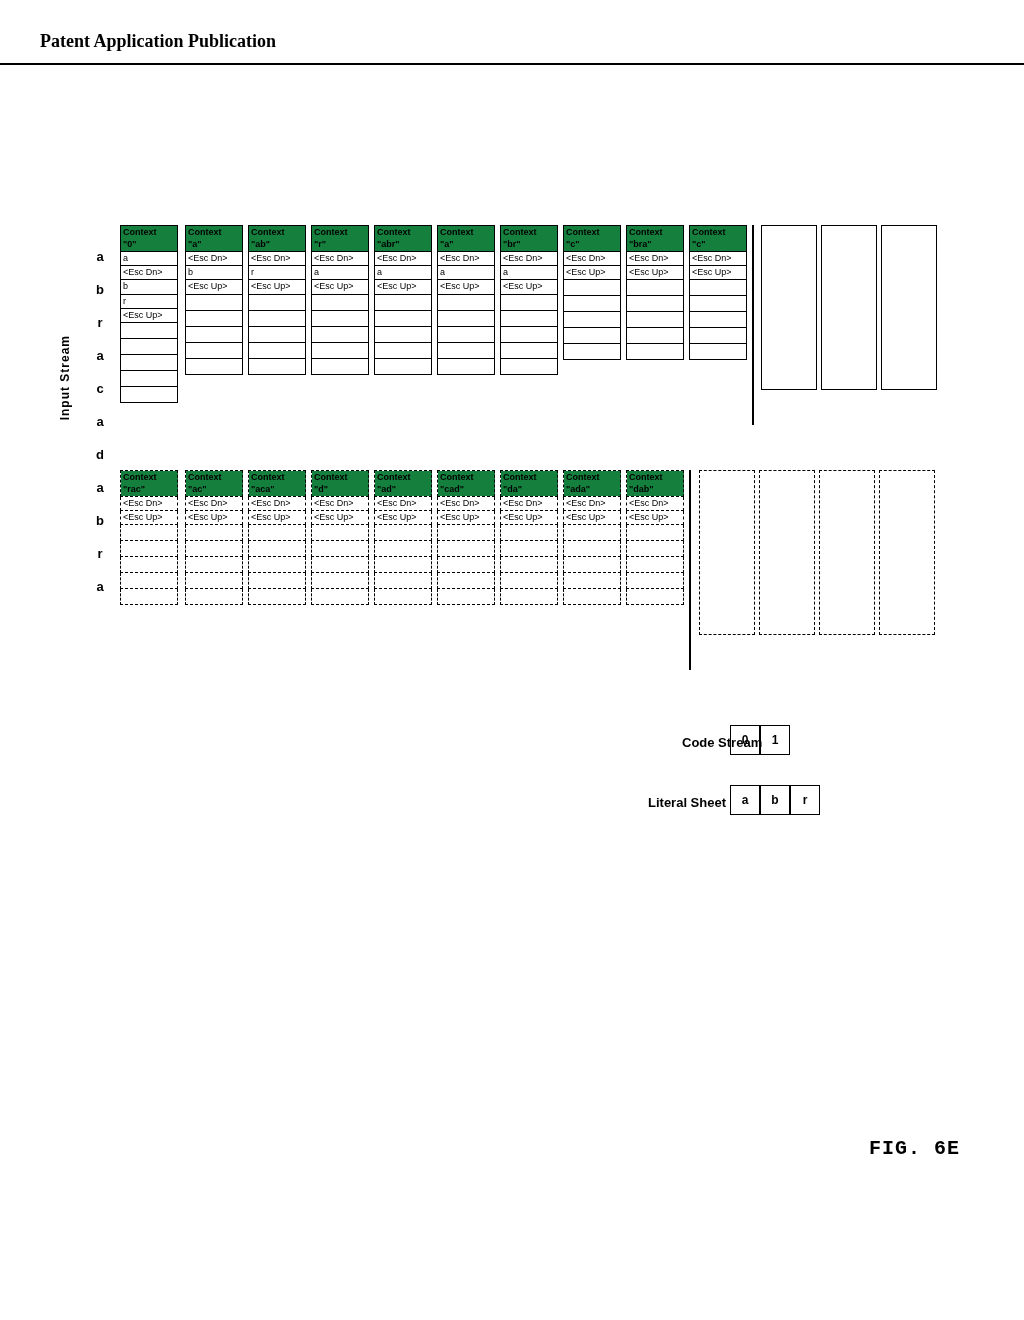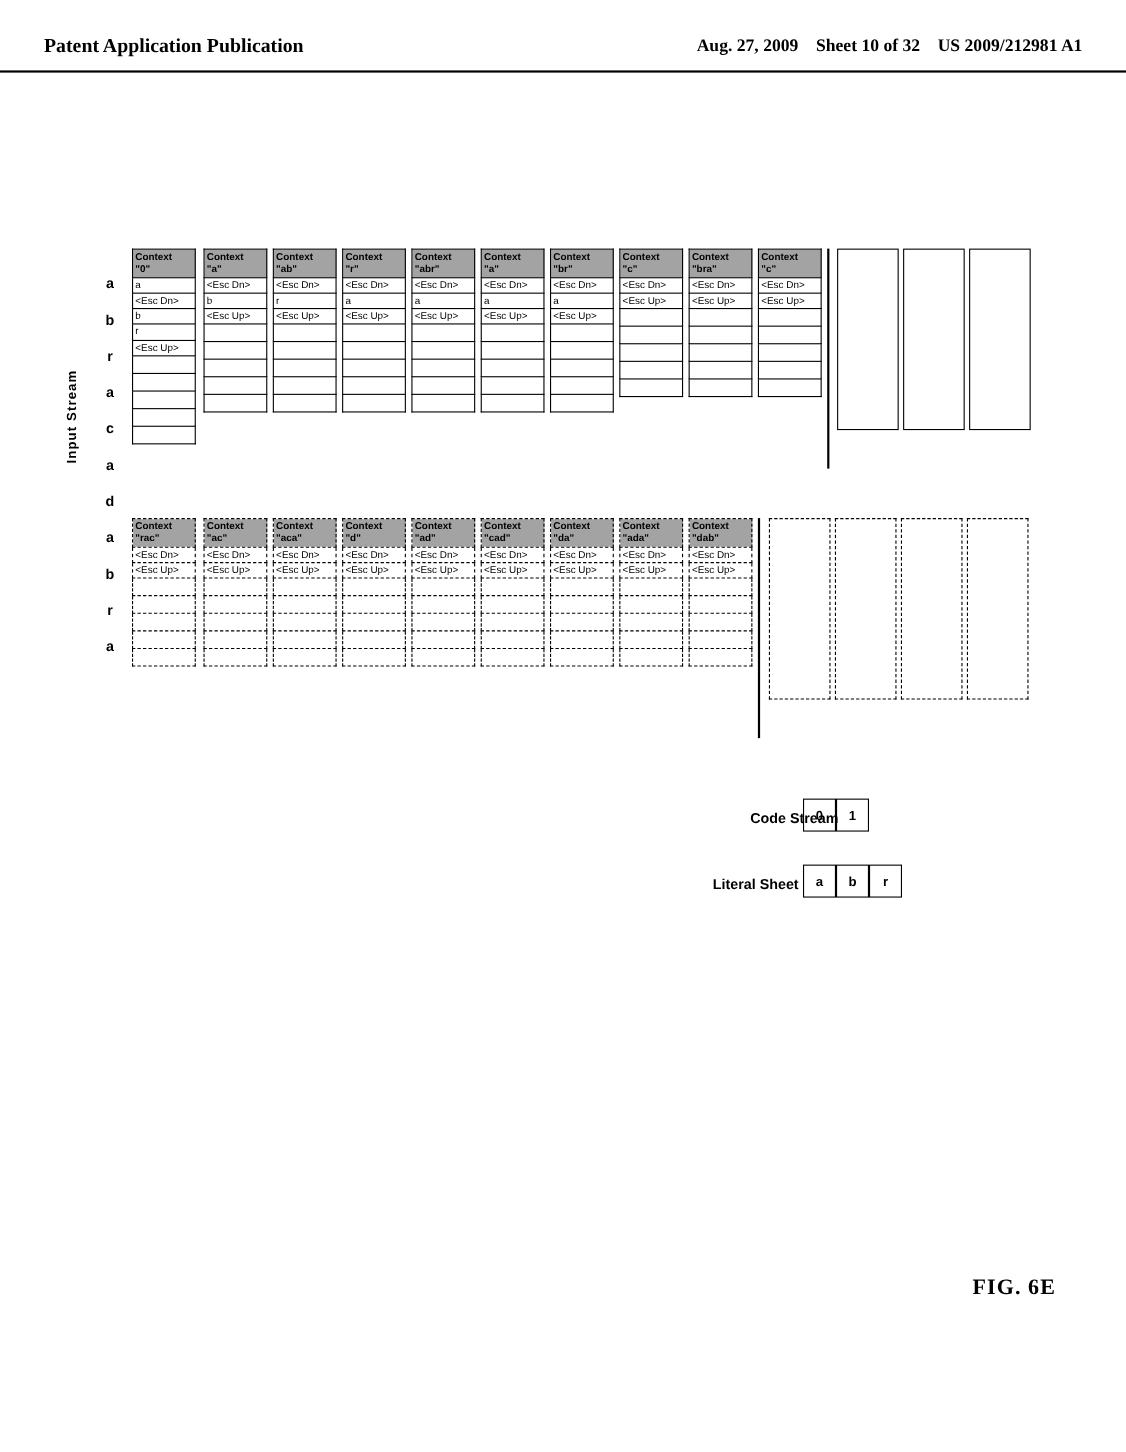--- a/index.html
+++ b/index.html
@@ -7,21 +7,20 @@
       width: 1024px;
       height: 1320px;
       background: #fff;
       font-family: 'Times New Roman', Times, serif;
       position: relative;
       overflow: hidden;
     }
 
     .header {
       display: flex;
-      justify-content: space-between;
       align-items: flex-start;
       padding: 30px 40px 10px 40px;
       border-bottom: 2px solid #000;
     }
 
     .header-left {
       font-size: 18px;
       font-weight: bold;
       max-width: 420px;
       line-height: 1.3;
@@ -42,39 +41,34 @@
     }
     table.ctx td, table.ctx th {
       border: 1px solid #000;
       padding: 1px 2px;
       text-align: left;
       font-size: 9px;
       line-height: 1.25;
     }
     table.ctx th {
       font-weight: bold;
-      background: #a3a3a3;
+      background: #15803d;
     }
     table.ctx.dashed td, table.ctx.dashed th {
       border-style: dashed;
     }
     .empty-cell {
       height: 16px;
     }
   </style>
 </head>
 <body>
 
 <div class="header">
   <div class="header-left">Patent Application Publication</div>
-  <div class="header-right">
-    <span>Aug. 27, 2009</span>&nbsp;&nbsp;&nbsp;
-    <span>Sheet 10 of 32</span>&nbsp;&nbsp;&nbsp;
-    <span>US 2009/212981 A1</span>
-  </div>
 </div>
 
 <div style="position:relative; margin-top:20px; margin-left:30px; width:960px; height:1160px;">
 
   <div style="position:absolute; left:28px; top:250px; font-size:12px; font-weight:bold; font-family:Arial,sans-serif; writing-mode:vertical-rl; transform:rotate(180deg); letter-spacing:1px;">Input Stream</div>
 
   <div style="position:absolute; left:60px; top:155px; display:flex; flex-direction:column;">
     <div style="font-size:13px;font-weight:bold;font-family:Arial,sans-serif;height:33px;display:flex;align-items:center;justify-content:center;width:20px;">a</div>
     <div style="font-size:13px;font-weight:bold;font-family:Arial,sans-serif;height:33px;display:flex;align-items:center;justify-content:center;width:20px;">b</div>
     <div style="font-size:13px;font-weight:bold;font-family:Arial,sans-serif;height:33px;display:flex;align-items:center;justify-content:center;width:20px;">r</div>
@@ -725,15 +719,15 @@
   </div>
 
   <div style="position:absolute; left:618px; top:710px; font-size:13px; font-weight:bold; font-family:Arial,sans-serif;">Literal Sheet</div>
 
   <div style="position:absolute; left:700px; top:700px; display:flex; flex-direction:row; gap:0;">
     <div style="width:30px;height:30px;border:1px solid #000;display:flex;align-items:center;justify-content:center;font-size:12px;font-weight:bold;font-family:Arial,sans-serif;">a</div>
     <div style="width:30px;height:30px;border:1px solid #000;display:flex;align-items:center;justify-content:center;font-size:12px;font-weight:bold;font-family:Arial,sans-serif;">b</div>
     <div style="width:30px;height:30px;border:1px solid #000;display:flex;align-items:center;justify-content:center;font-size:12px;font-weight:bold;font-family:Arial,sans-serif;">r</div>
   </div>
 
-  <div style="position:absolute; right:30px; bottom:64px; font-size:20px; font-weight:bold; font-family:Liberation Serif, serif; letter-spacing:1px;">FIG. 6E</div>
+  <div style="position:absolute; right:30px; bottom:85px; font-size:20px; font-weight:bold; font-family:Liberation Mono, monospace; letter-spacing:1px;">FIG. 6E</div>
 
 </div>
 
 </body></html>

